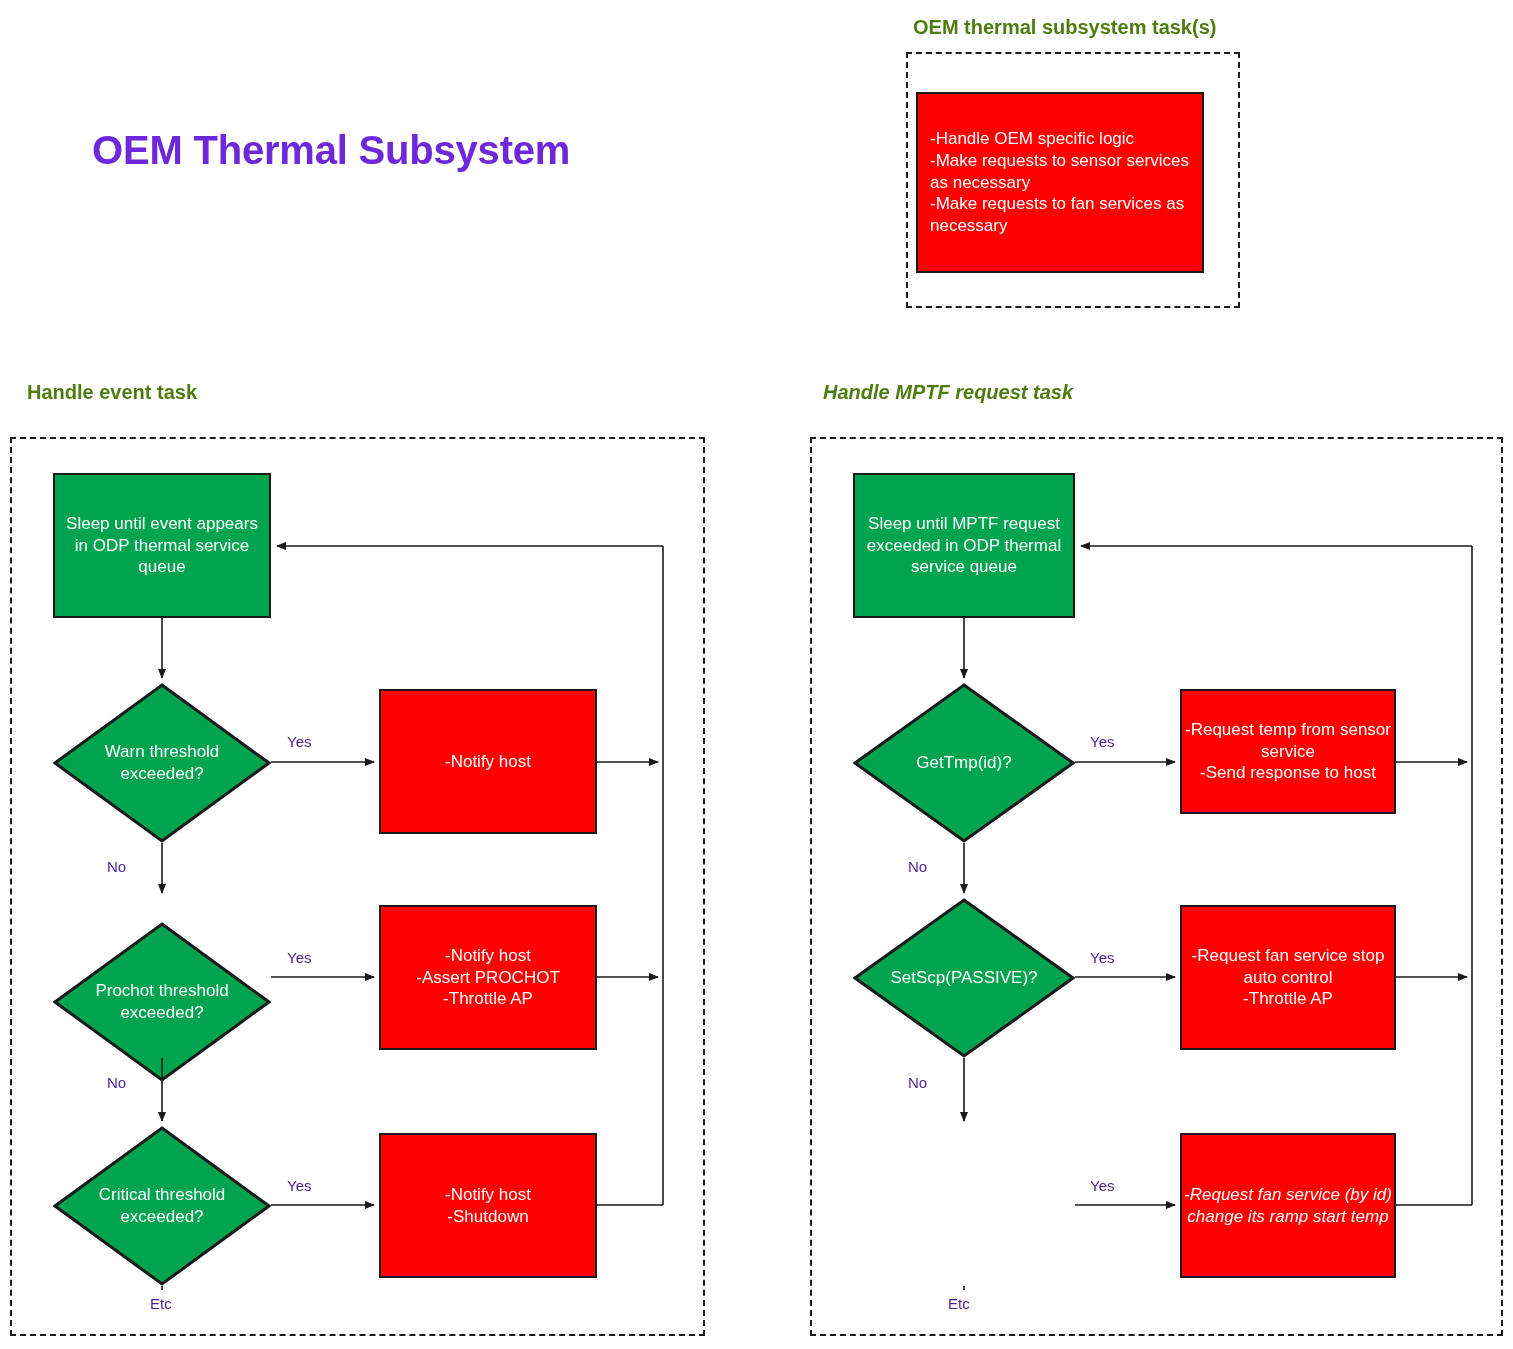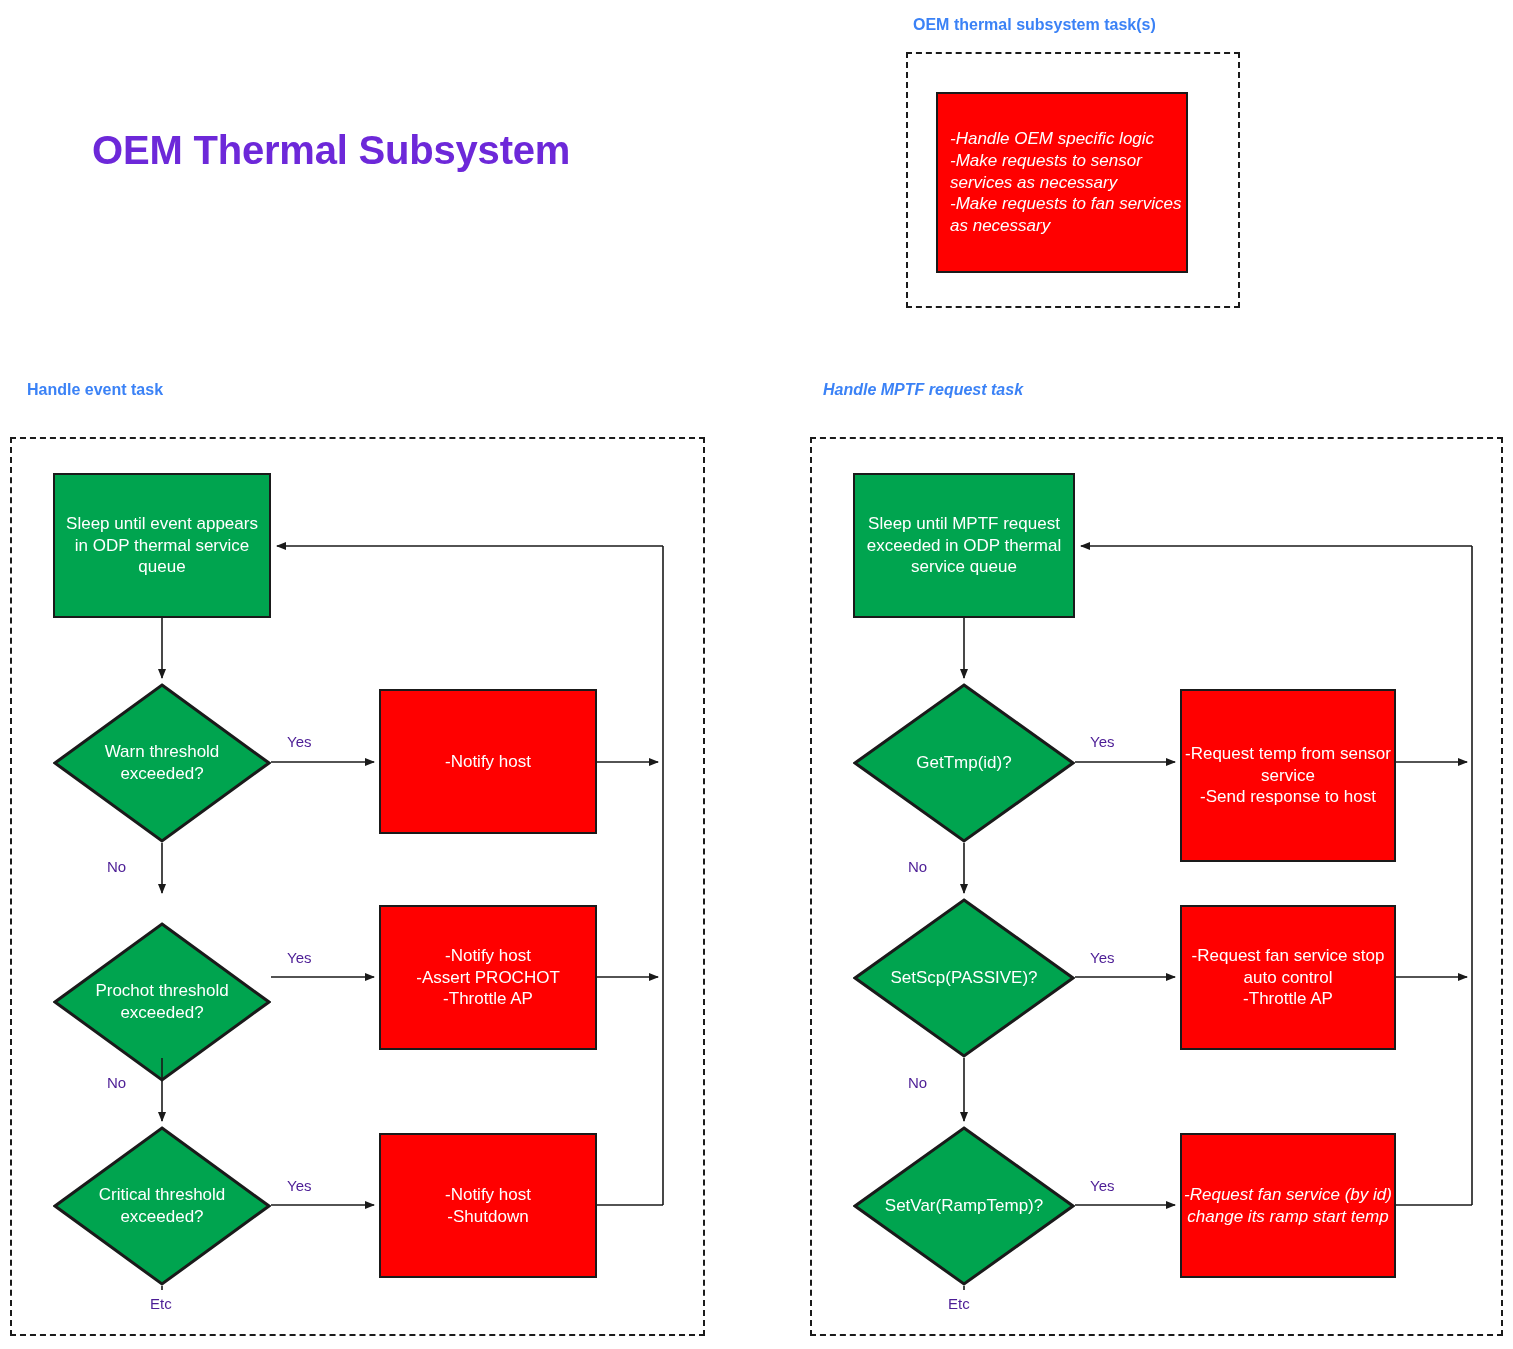--- a/index.html
+++ b/index.html
@@ -1,20 +1,20 @@
 <!DOCTYPE html>
 <html><head>
 <meta charset="utf-8">
 <style>
   html,body{margin:0;padding:0;background:#ffffff;}
   body{width:1513px;height:1349px;position:relative;font-family:"Liberation Sans",sans-serif;color:#000;}
   .stage{position:absolute;left:0;top:0;width:1513px;height:1349px;overflow:hidden;}
 
   .title-main{position:absolute;font-size:40px;font-weight:bold;letter-spacing:-0.2px;color:#6d28d9;white-space:nowrap;}
-  .panel-title{position:absolute;font-size:16px;font-weight:bold;color:#3b82f6;white-space:nowrap;}
+  .panel-title{position:absolute;font-size:20px;font-weight:bold;color:#4d7c0f;white-space:nowrap;}
 
   .dashed-box{position:absolute;border:2.5px dashed #1a1a1a;box-sizing:border-box;background:transparent;}
 
   .node{position:absolute;box-sizing:border-box;display:flex;align-items:center;justify-content:center;text-align:center;color:#ffffff;font-size:17px;line-height:1.28;}
   .node.red{background:#FF0000;border:2px solid #1a1a1a;}
   .node.red.leftalign{justify-content:flex-start;text-align:left;padding-left:12px;}
   .node-text{white-space:pre-line;}
 
   .diamond{position:absolute;}
   .diamond svg{position:absolute;left:0;top:0;}
@@ -28,21 +28,21 @@
 <body>
 
 <div class="stage">
 
   <div class="title-main" style="left:92px;top:128px;">OEM Thermal Subsystem</div>
 
   <div class="panel-title" style="left:913px;top:16px;">OEM thermal subsystem task(s)</div>
 
   <div class="dashed-box" style="left:906px;top:52px;width:334px;height:256px;"></div>
 
-  <div class="node red leftalign" style="left:936px;top:92px;width:252px;height:181px;font-style:italic;">
+  <div class="node red leftalign" style="left:916px;top:92px;width:288px;height:181px;">
     <span class="node-text">-Handle OEM specific logic
 -Make requests to sensor services as necessary
 -Make requests to fan services as necessary</span>
   </div>
 
   <div class="panel-title" style="left:27px;top:381px;">Handle event task</div>
 
   <div class="dashed-box" style="left:10px;top:437px;width:695px;height:899px;"></div>
 
   <div class="node" style="left:53px;top:473px;width:218px;height:145px;background:#00A44F;border:2px solid #1a1a1a;">
@@ -98,46 +98,40 @@
   <div class="node" style="left:853px;top:473px;width:222px;height:145px;background:#00A44F;border:2px solid #1a1a1a;">
     <span class="node-text" style="padding:0 8px;">Sleep until MPTF request exceeded in ODP thermal service queue</span>
   </div>
 
   <div class="diamond" style="left:853px;top:683px;width:222px;height:160px;">
     <svg width="222" height="160" viewBox="0 0 222 160">
       <polygon points="111,2 220,80 111,158 2,80" fill="#00A44F" stroke="#1a1a1a" stroke-width="3"></polygon>
     </svg>
     <div class="dlabel">GetTmp(id)?</div>
   </div>
-  <div class="node red" style="left:1180px;top:689px;width:216px;height:173px;">
+  <div class="node red" style="left:1180px;top:689px;width:216px;height:125px;">
     <span class="node-text">-Request temp from sensor service
 -Send response to host</span>
   </div>
   <div class="edge-label" style="left:1090px;top:733px;">Yes</div>
   <div class="edge-label" style="left:908px;top:858px;">No</div>
 
   <div class="diamond" style="left:853px;top:898px;width:222px;height:160px;">
     <svg width="222" height="160" viewBox="0 0 222 160">
       <polygon points="111,2 220,80 111,158 2,80" fill="#00A44F" stroke="#1a1a1a" stroke-width="3"></polygon>
     </svg>
     <div class="dlabel">SetScp(PASSIVE)?</div>
   </div>
   <div class="node red" style="left:1180px;top:905px;width:216px;height:145px;">
     <span class="node-text">-Request fan service stop auto control
 -Throttle AP</span>
   </div>
   <div class="edge-label" style="left:1090px;top:949px;">Yes</div>
   <div class="edge-label" style="left:908px;top:1074px;">No</div>
 
-  <div class="diamond" style="left:853px;top:1126px;width:222px;height:160px;">
-    <svg width="222" height="160" viewBox="0 0 222 160">
-      <polygon points="111,2 220,80 111,158 2,80" fill="#00A44F" stroke="#1a1a1a" stroke-width="3"></polygon>
-    </svg>
-    <div class="dlabel">SetVar(RampTemp)?</div>
-  </div>
   <div class="node red" style="left:1180px;top:1133px;width:216px;height:145px;font-style:italic;">
     <span class="node-text">-Request fan service (by id) change its ramp start temp</span>
   </div>
   <div class="edge-label" style="left:1090px;top:1177px;">Yes</div>
   <div class="edge-label" style="left:948px;top:1295px;">Etc</div>
 
   <svg class="wires">
     <defs>
       <marker id="arrow" markerWidth="10" markerHeight="8" refX="9" refY="4" orient="auto" markerUnits="userSpaceOnUse">
         <path d="M0,0 L10,4 L0,8 z" fill="#1a1a1a"></path>

